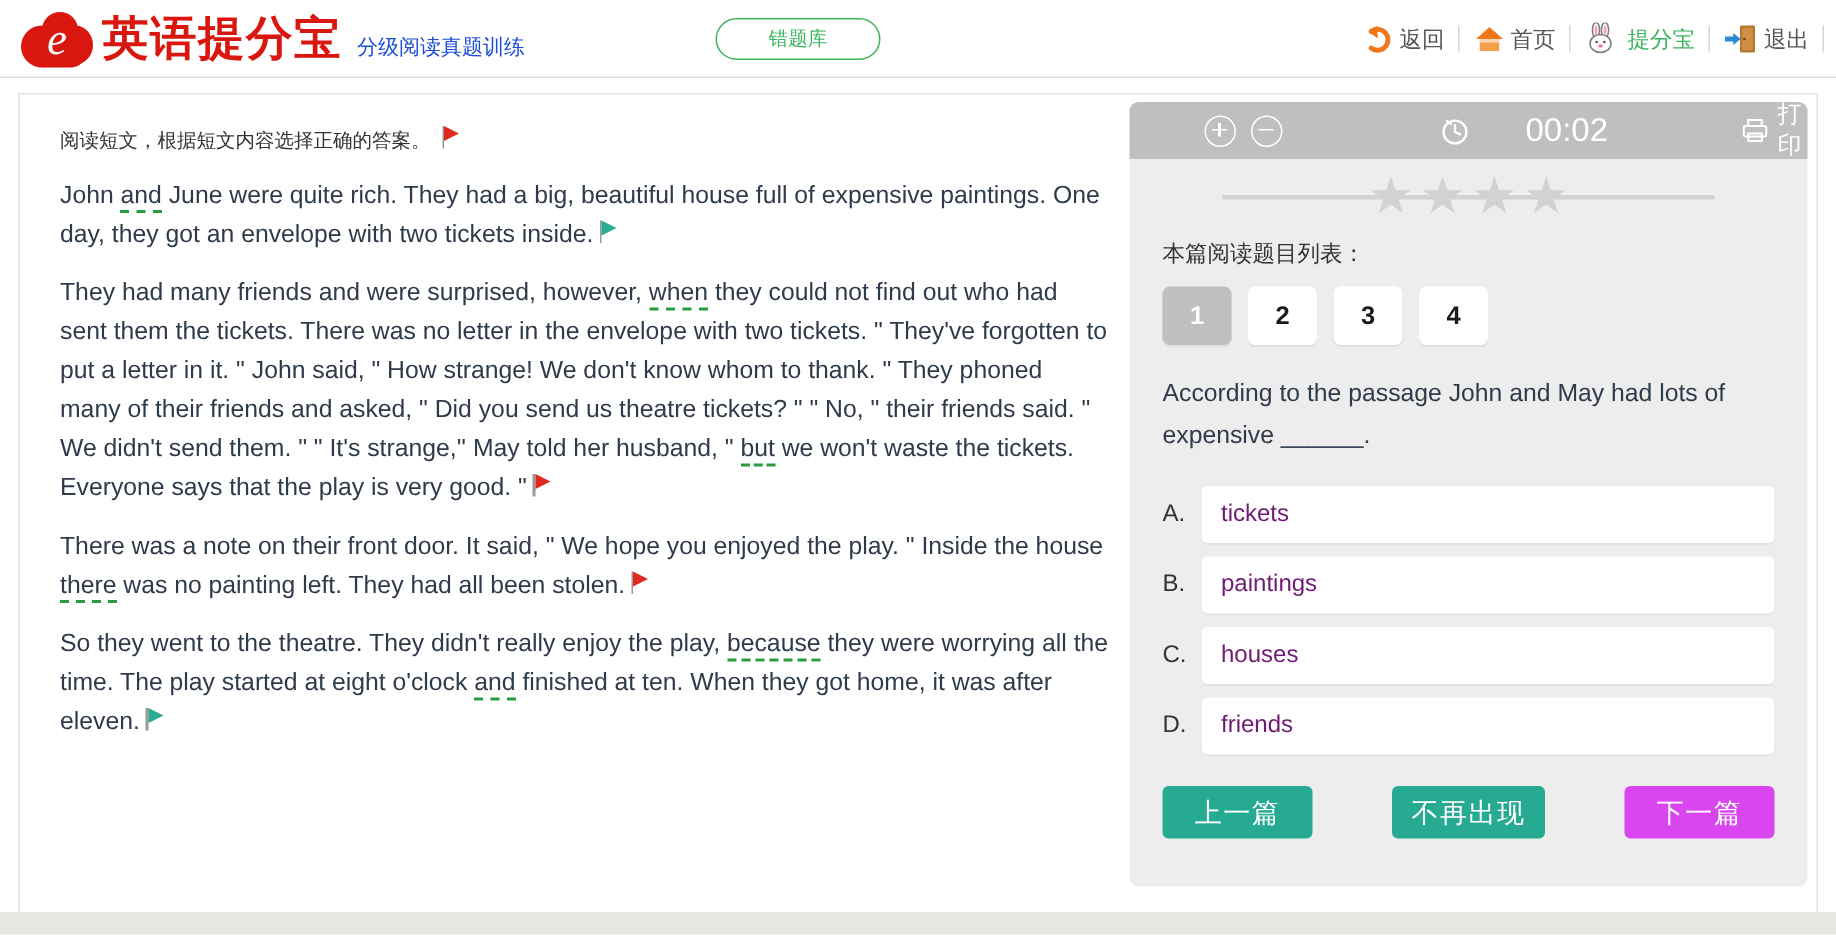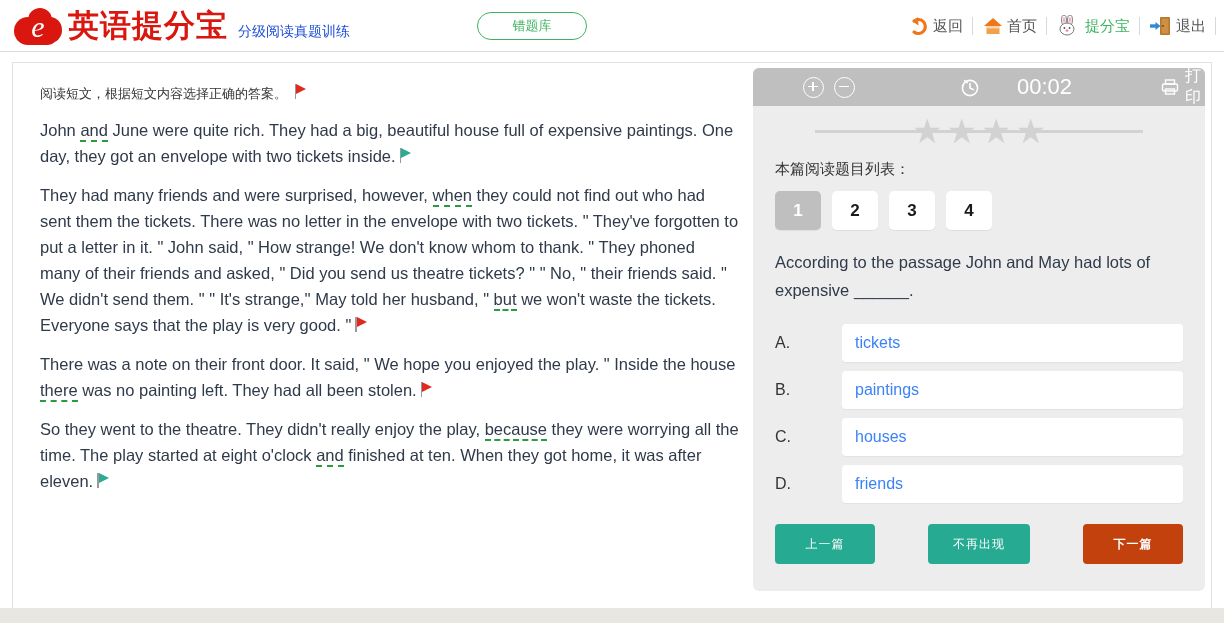--- a/index.html
+++ b/index.html
@@ -223,38 +223,37 @@
   .opt-row { display: flex; align-items: center; gap: 8px; }
   .opt-letter { font-size: 16px; color: #333; width: 18px; }
   .opt-box {
     flex: 1;
     height: 38px;
     background: #ffffff;
     border-radius: 4px;
     display: flex; align-items: center;
     padding-left: 13px;
     font-size: 16px;
-    color: #3b82f6;
+    color: #701a75;
     cursor: pointer;
     box-shadow: 0 1px 1px rgba(0,0,0,0.05);
-    margin-left: 41px;
   }
 
   .panel-actions {
     display: flex;
     justify-content: space-between;
     padding: 21px 22px 0 22px;
   }
   .act-btn {
     background: #26ab92;
     color: #ffffff;
     border: none;
     border-radius: 4px;
-    height: 40px;
-    font-size: 12px;
+    height: 35px;
+    font-size: 18px;
     font-family: "Liberation Sans", "DejaVu Sans", sans-serif;
     cursor: pointer;
     letter-spacing: 1px;
   }
   .act-btn.w3 { width: 100px; }
   .act-btn.w4 { width: 102px; }
 
   .bottom-strip {
     position: absolute;
     left: 0; bottom: 0;
@@ -419,20 +418,20 @@
             <div class="opt-row">
               <span class="opt-letter">D.</span>
               <div class="opt-box">friends</div>
             </div>
           </div>
       </div>
 
       <div class="panel-actions" id="actions">
           <button class="act-btn w3" style="background: rgb(38, 171, 146);">上一篇</button>
           <button class="act-btn w4" style="background: rgb(38, 171, 146);">不再出现</button>
-          <button class="act-btn w3" style="background: #c2410c; font-weight: bold;">下一篇</button>
+          <button class="act-btn w3" style="background: #d946ef;">下一篇</button>
         </div>
     </div>
 
   </div>
 </div>
 
 <div class="bottom-strip"></div>
 
 </body></html>

